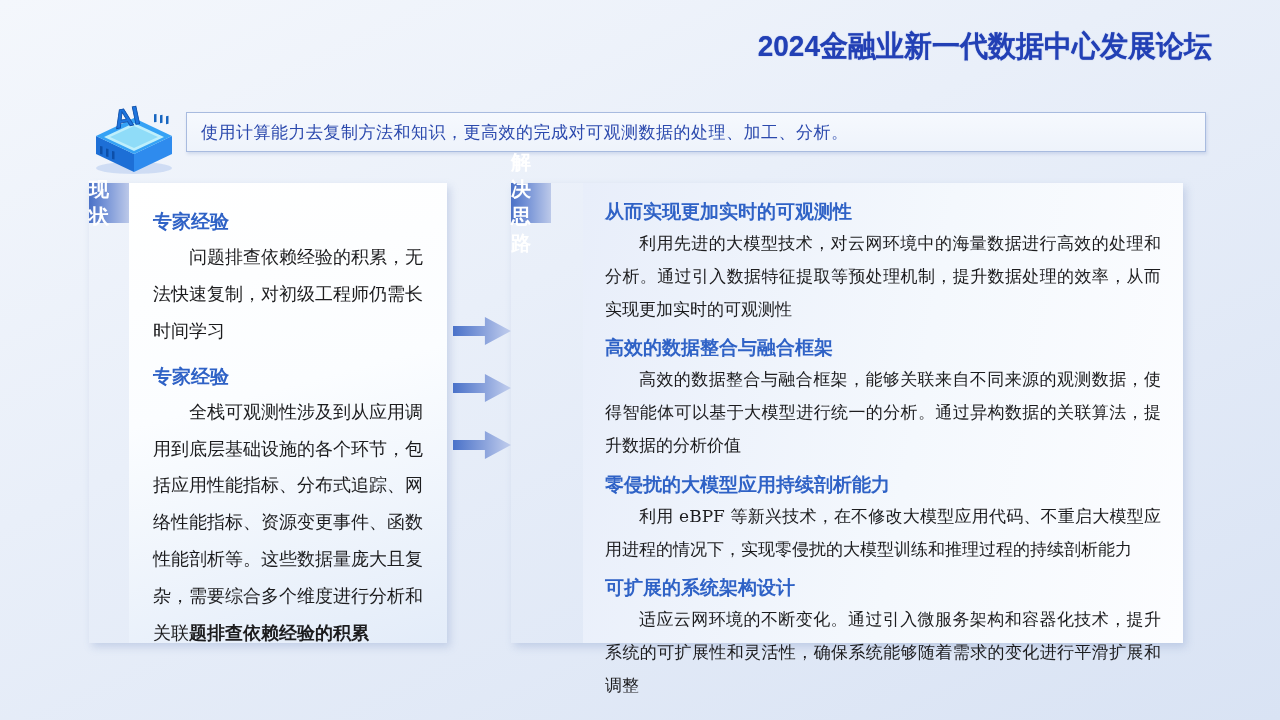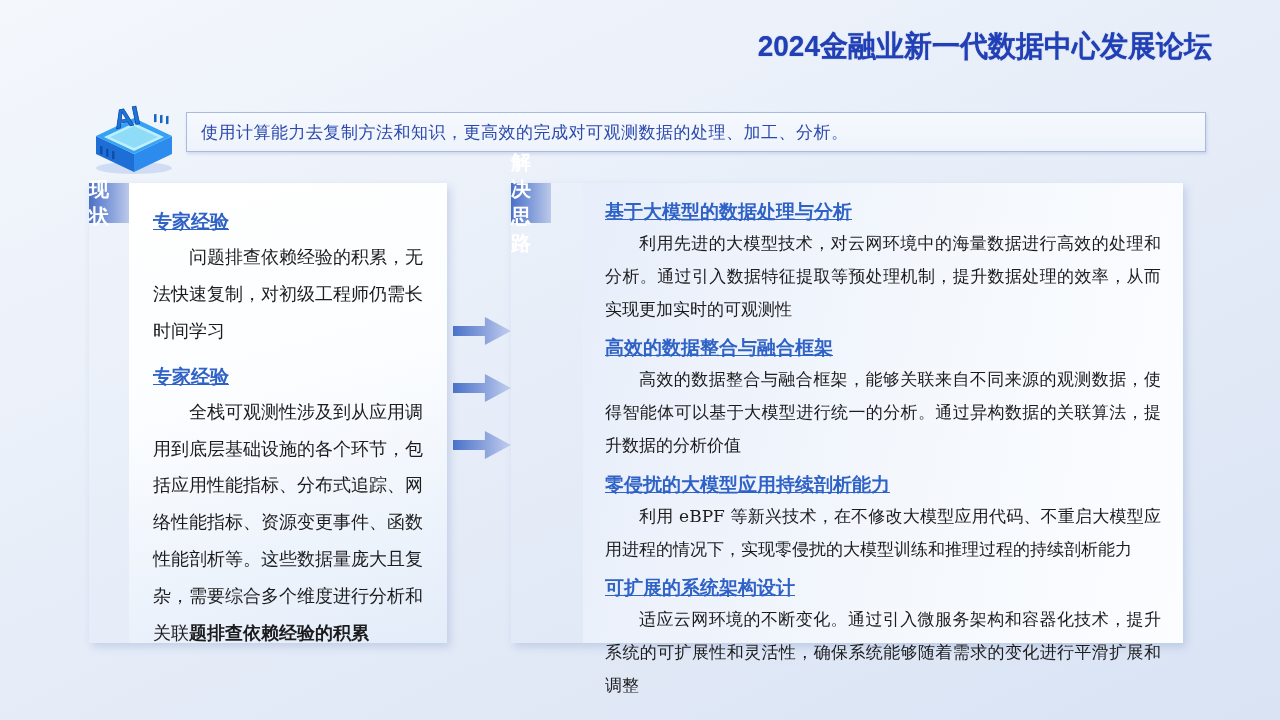--- a/index.html
+++ b/index.html
@@ -41,21 +41,21 @@
   }
   .panel-body-left{
     flex:1;background:linear-gradient(165deg,#ffffff 0%,#fbfdff 45%,#e3ecf9 100%);
     padding:12px 24px 0 24px;box-sizing:border-box;
   }
   .panel-body-right{
     flex:1;background:linear-gradient(100deg,#e8eefa 0%,#f4f8fd 55%,#fcfdff 100%);
     padding:6px 22px 0 22px;box-sizing:border-box;
   }
   .sec-heading{
-    color:#2f62c6;font-weight:bold;font-size:19px;margin:14px 0 4px 0;text-decoration:underline;
+    color:#2f62c6;font-weight:bold;font-size:19px;margin:14px 0 4px 0;
   }
   .panel-body-right .sec-heading{margin:10px 0 2px 0;}
   .sec-para{
     margin:2px 0 4px 0;color:#1c1c1e;text-align:justify;
     text-indent:2em;
   }
   .panel-left .sec-para{font-size:18px;line-height:2.05;}
   .panel-right .sec-para{font-size:17px;line-height:1.93;}
   .serif{font-family:"DejaVu Serif","Liberation Serif",serif;}
   .sans-tail{font-family:"Liberation Sans",sans-serif;font-weight:bold;font-weight:600;}
@@ -111,21 +111,21 @@
   </div>
 </div>
 
 <div class="arrow" style="top:317px"></div>
 <div class="arrow" style="top:374px"></div>
 <div class="arrow" style="top:431px"></div>
 
 <div class="panel panel-right">
   <div class="panel-header">解决思路</div>
   <div class="panel-body-right">
-    <div class="sec-heading">基于大模型的数据处理与分析</div>
+    <div class="sec-heading">从而实现更加实时的可观测性</div>
     <p class="sec-para serif">利用先进的大模型技术，对云网环境中的海量数据进行高效的处理和分析。通过引入数据特征提取等预处理机制，提升数据处理的效率，从而实现更加实时的可观测性</p>
     <div class="sec-heading">高效的数据整合与融合框架</div>
     <p class="sec-para serif">高效的数据整合与融合框架，能够关联来自不同来源的观测数据，使得智能体可以基于大模型进行统一的分析。通过异构数据的关联算法，提升数据的分析价值</p>
     <div class="sec-heading">零侵扰的大模型应用持续剖析能力</div>
     <p class="sec-para serif">利用 eBPF 等新兴技术，在不修改大模型应用代码、不重启大模型应用进程的情况下，实现零侵扰的大模型训练和推理过程的持续剖析能力</p>
     <div class="sec-heading">可扩展的系统架构设计</div>
     <p class="sec-para serif">适应云网环境的不断变化。通过引入微服务架构和容器化技术，提升系统的可扩展性和灵活性，确保系统能够随着需求的变化进行平滑扩展和调整</p>
   </div>
 </div>
 

